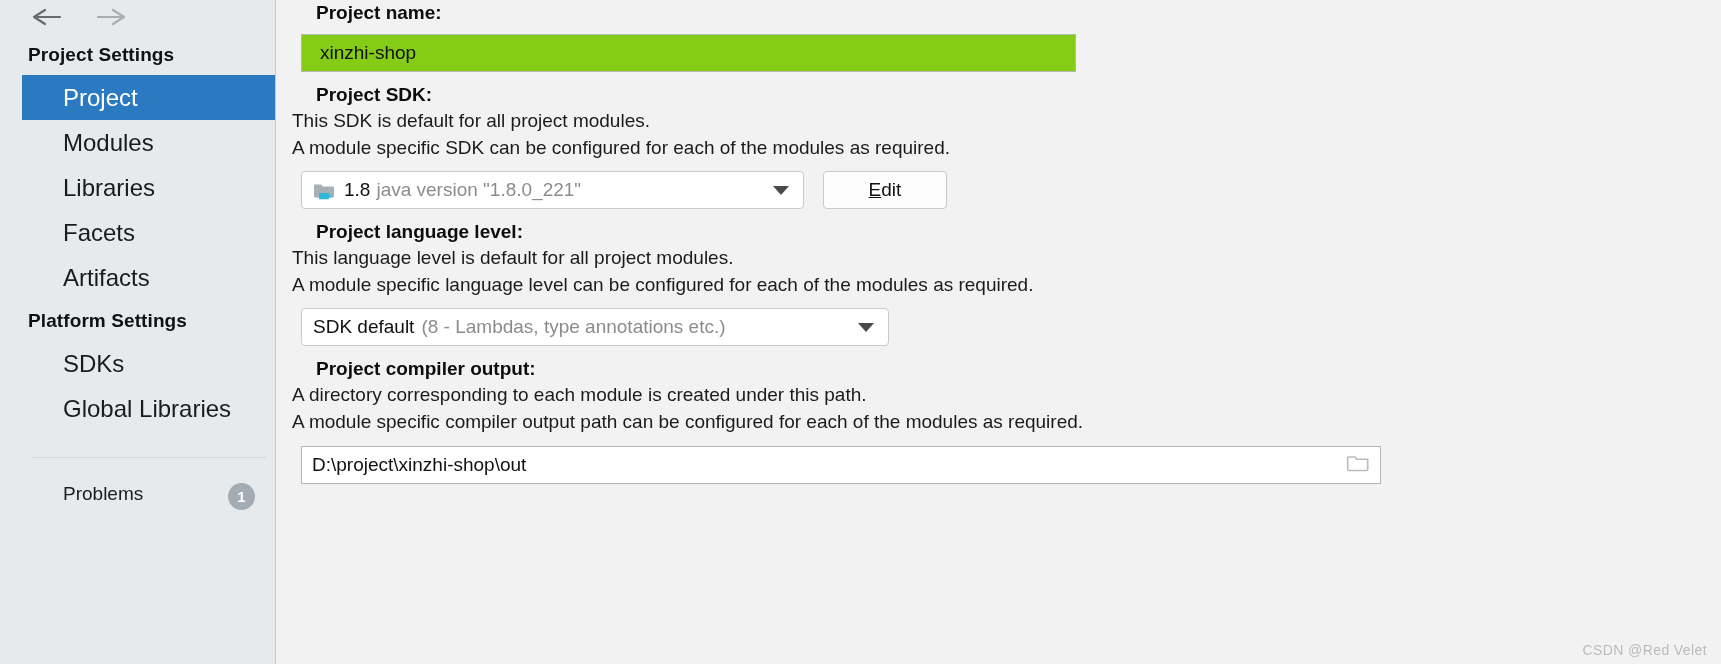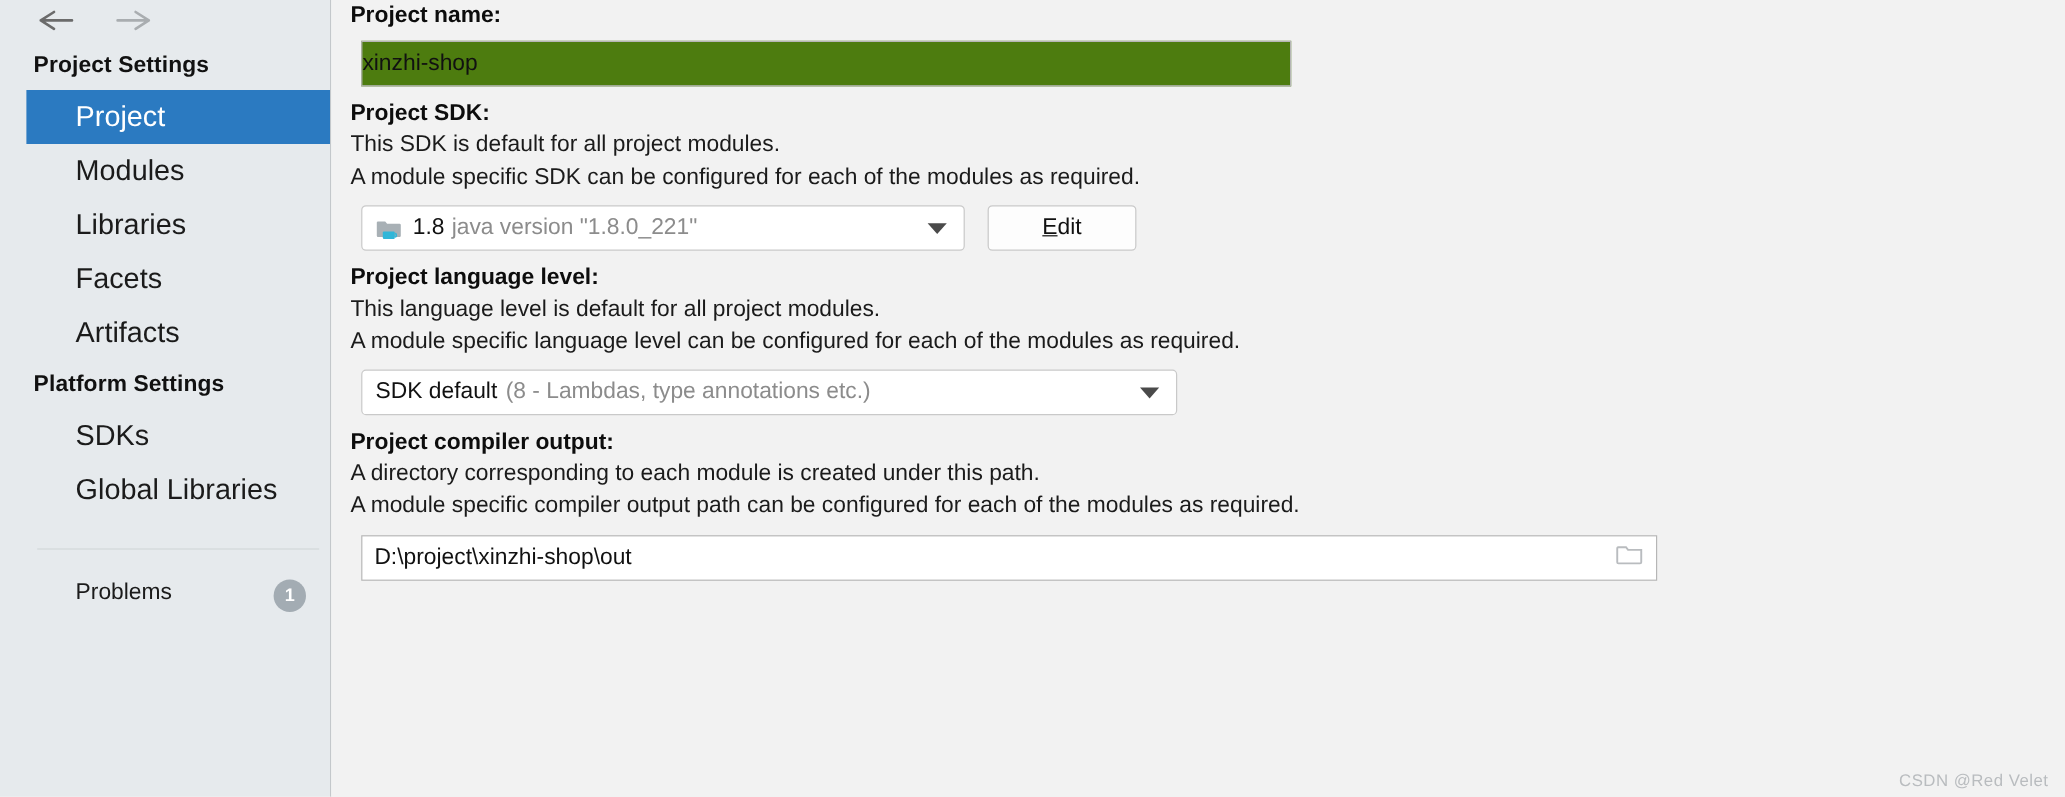--- a/index.html
+++ b/index.html
@@ -97,37 +97,38 @@
     background: #f2f2f2;
     padding: 0 0 0 16px;
     position: relative;
     overflow: hidden;
   }
   .field-label {
     font-size: 19px;
     font-weight: bold;
     color: #0d0d0d;
     line-height: 25px;
+    margin-left: 24px;
   }
   .desc-line {
     font-size: 19px;
     color: #1b1b1b;
     line-height: 27px;
     white-space: nowrap;
   }
   .gap-sm { height: 10px; }
 
   
   .text-input {
     height: 38px;
-    background: #4d7c0f;
+    background: #84cc16;
     border: 1px solid #b6b6b6;
     display: flex;
     align-items: center;
-    padding: 0 0;
+    padding: 0 18px;
     font-size: 19px;
     color: #111;
   }
   #project-name-input { width: 775px; margin-left: 9px; margin-top: 9px; }
 
   
   .combo {
     height: 38px;
     background: #ffffff;
     border: 1px solid #c9c9c9;
@@ -149,21 +150,21 @@
   }
   .combo .muted { color: #8c8c8c; }
   .sdk-icon {
     width: 22px; height: 20px;
     margin-right: 9px;
     flex: 0 0 22px;
     position: relative;
     top: 1px;
   }
   #sdk-combo { width: 503px; margin-left: 9px; }
-  #lang-combo { width: 680px; margin-left: 9px; }
+  #lang-combo { width: 588px; margin-left: 9px; }
 
   .row-inline { display: flex; align-items: center; margin-top: 10px; }
 
   .edit-btn {
     width: 124px; height: 38px;
     margin-left: 19px;
     background: #fdfdfd;
     border: 1px solid #c9c9c9;
     border-radius: 4px;
     display: flex;

